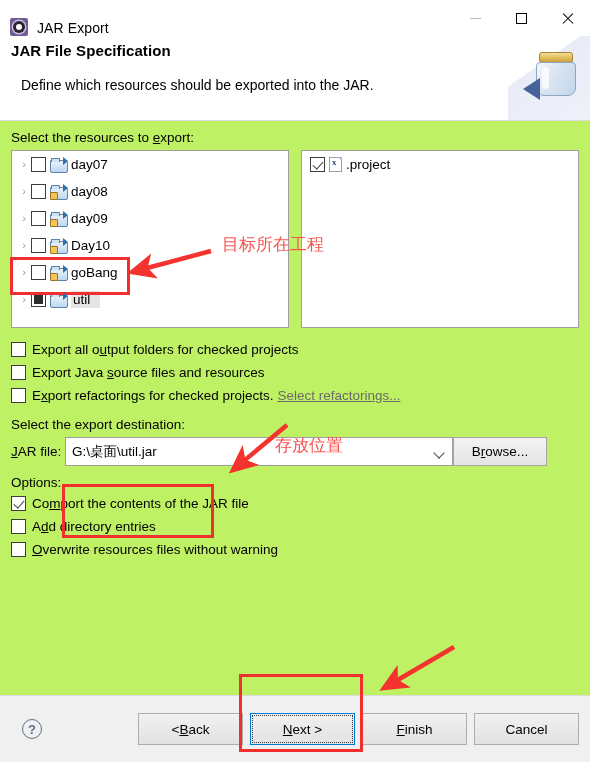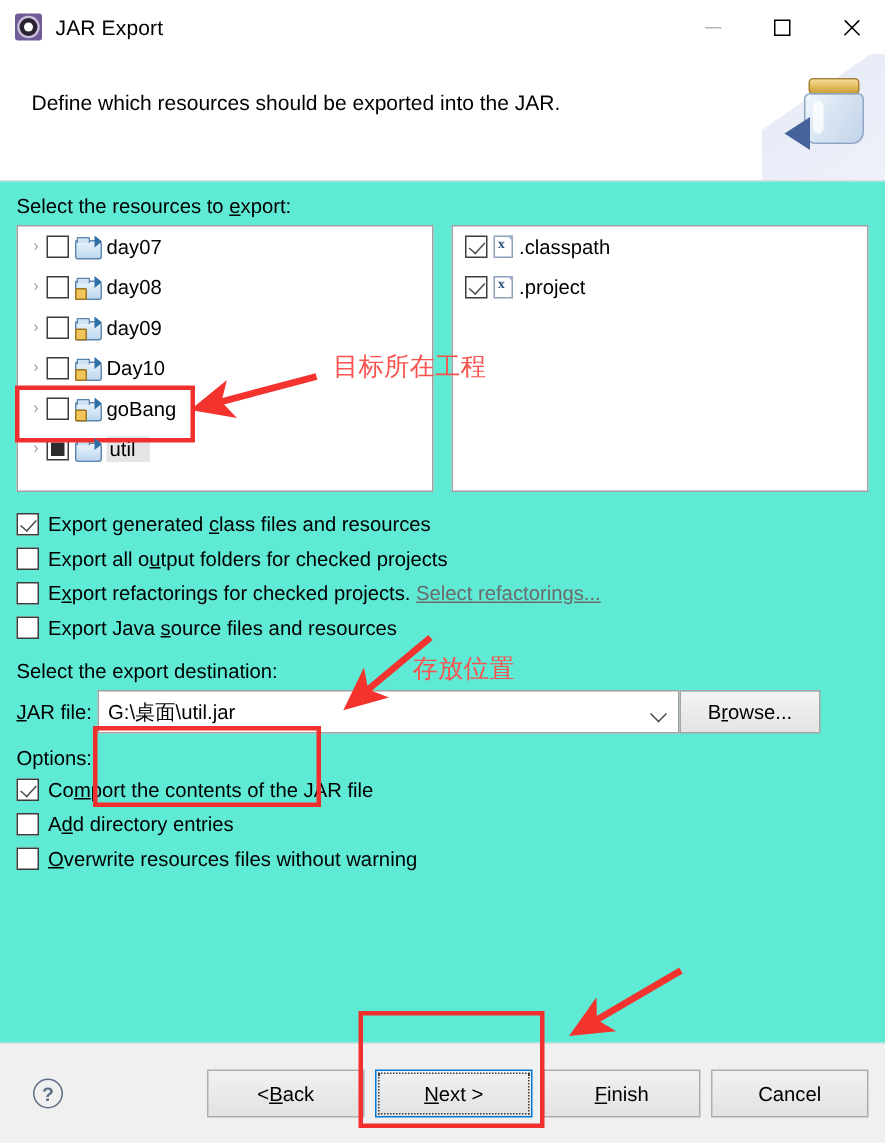--- a/index.html
+++ b/index.html
@@ -11,21 +11,21 @@
     color: #000;
     background: #ffffff;
     position: relative;
     overflow: hidden;
     -webkit-font-smoothing: antialiased;
   }
   .dialog { position:absolute; inset:0; background:#f0f0f0; display:flex; flex-direction:column; }
 
   
   .titlebar {
-    height: 36px; background:#ffffff; display:flex; align-items:center;
+    height: 36px; background:#ffffff; display:flex; align-items:flex-end;
     flex: 0 0 36px; position:relative;
   }
   .app-icon {
     width:18px; height:18px; margin-left:10px; margin-right:9px;
     background:#6f5b96; border-radius:2px; position:relative; flex:0 0 18px;
   }
   .app-icon::before {
     content:""; position:absolute; left:3px; top:3px; width:12px; height:12px;
     border-radius:50%; background:#2b2233;
     box-shadow: 0 0 0 1.5px #c9c0dc;
@@ -80,21 +80,21 @@
     background:rgba(255,255,255,.75); border-radius:4px;
   }
   .blue-arrow {
     position:absolute; right:50px; top:48px; width:0; height:0;
     border-top:11px solid transparent; border-bottom:11px solid transparent;
     border-right:17px solid #45629b;
   }
   .sep { height:1px; background:#dcdcdc; width:100%; }
 
   
-  .body { flex:1 1 auto; background:#5eead4; padding:0 11px; position:relative; }
+  .body { flex:1 1 auto; background:#bef264; padding:0 11px; position:relative; }
   .lbl { font-size:13.5px; }
   u.mn { text-decoration:underline; }
 
   .row-label { padding:9px 0 5px 0; }
 
   .panes { display:flex; gap:12px; }
   .pane {
     background:#ffffff; border:1px solid #a0a0a0; height:178px; overflow:hidden;
     position:relative;
   }
@@ -238,20 +238,21 @@
   </div>
 
   <div class="banner">
     <div class="banner-art">
       <div class="jar">
         <div class="jar-lid"></div>
         <div class="jar-body"></div>
       </div>
       <div class="blue-arrow"></div>
     </div>
+    <h1>JAR File Specification</h1>
     <p>Define which resources should be exported into the JAR.</p>
   </div>
   <div class="sep"></div>
 
   <div class="body">
 
     <div class="row-label">
       <span>Select the resources to </span><u class="mn">e</u><span>xport:</span>
     </div>
 
@@ -316,46 +317,37 @@
             </span>
           <span class="tname">util</span>
         </div>
 
       </div>
 
       <div class="pane right">
         <div class="file-row">
           <span class="cb checked"></span>
           <span class="xml-icon"></span>
-          <span class="tname">.classpath</span>
-        </div>
-        <div class="file-row">
-          <span class="cb checked"></span>
-          <span class="xml-icon"></span>
           <span class="tname">.project</span>
         </div>
       </div>
     </div>
 
     <div style="margin-top:10px;">
-      <div class="optrow">
-        <span class="cb checked"></span>
-        <span class="lbl"><span>Export generated </span><u class="mn">c</u><span>lass files and resources</span></span>
-      </div>
       <div class="optrow">
         <span class="cb"></span>
         <span class="lbl"><span>Export all o</span><u class="mn">u</u><span>tput folders for checked projects</span></span>
       </div>
       <div class="optrow">
         <span class="cb"></span>
+        <span class="lbl"><span>Export Java </span><u class="mn">s</u><span>ource files and resources</span></span>
+      </div>
+      <div class="optrow">
+        <span class="cb"></span>
         <span class="lbl"><span>E</span><u class="mn">x</u><span>port refactorings for checked projects.</span>&nbsp;<span class="link">Select refactorings...</span></span>
-      </div>
-      <div class="optrow">
-        <span class="cb"></span>
-        <span class="lbl"><span>Export Java </span><u class="mn">s</u><span>ource files and resources</span></span>
       </div>
     </div>
 
     <div class="dest-label">Select the export destination:</div>
 
     <div class="jarfile-row">
       <span class="jf-label"><u class="mn">J</u><span>A</span><span>R file:</span></span>
       <div class="combo">
         <span class="val">G:\桌面\util.jar</span>
         <span class="chev"></span>

